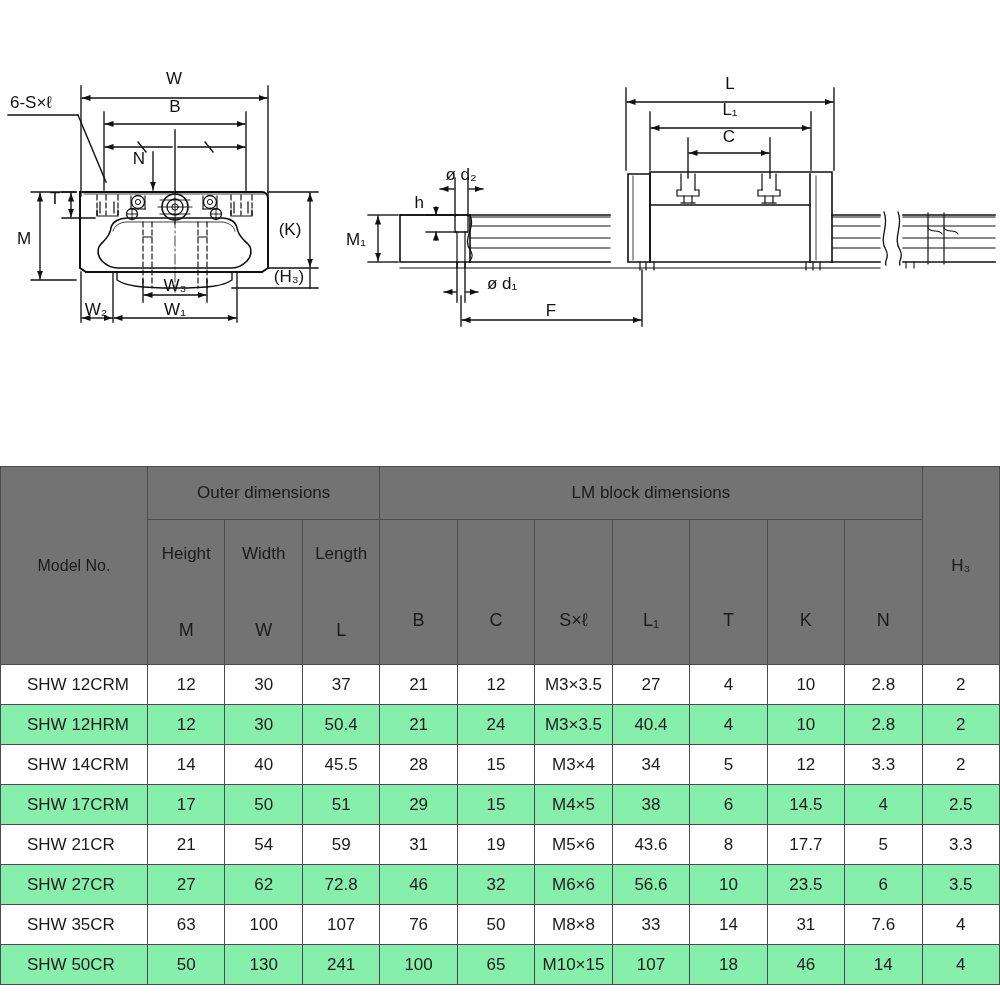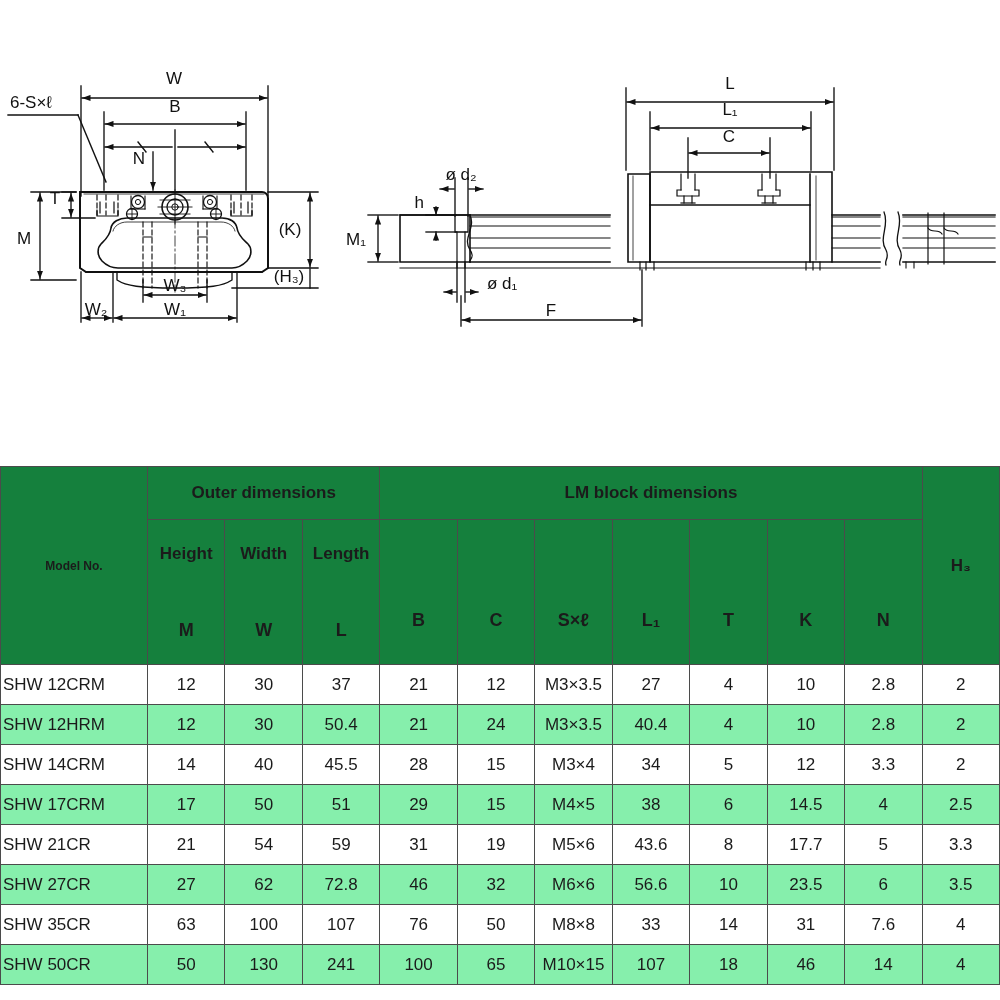--- a/index.html
+++ b/index.html
@@ -45,45 +45,44 @@
   #spec-table th, #spec-table td {
     border: 1px solid #4b4b4b;
     text-align: center;
     vertical-align: middle;
     font-size: 17px;
     font-weight: normal;
     color: #1b1b1b;
     padding: 0;
   }
   #spec-table thead th {
-    background: #15803d;
-    font-weight: bold;
+    background: #737373;
   }
   .grp-row th { height: 53px; font-size: 17.5px; }
   .sym-row th { height: 145px; }
   .sym-row th .sym {
     display: block;
     margin-top: 56px;
     font-size: 18px;
   }
   .model-head {
     width: 147px;
     background: #b2cdee;
   }
   .model-head .mlabel {
     display: block;
-    font-size: 12px;
+    font-size: 16px;
   }
   .spacer-head { background: #b2cdee; margin-top: 16px; }
 
   #spec-table tbody td { height: 40px; background: #ffffff; }
   #spec-table tbody tr.alt td { background: #86efac; }
   #spec-table tbody td.model {
     text-align: left;
-    padding-left: 2px;
+    padding-left: 26px;
   }
 </style>
 </head>
 <body>
 
 <div id="page">
 
   <div id="drawings">
     <svg width="1000" height="460" viewBox="0 0 1000 460">
       <defs>

